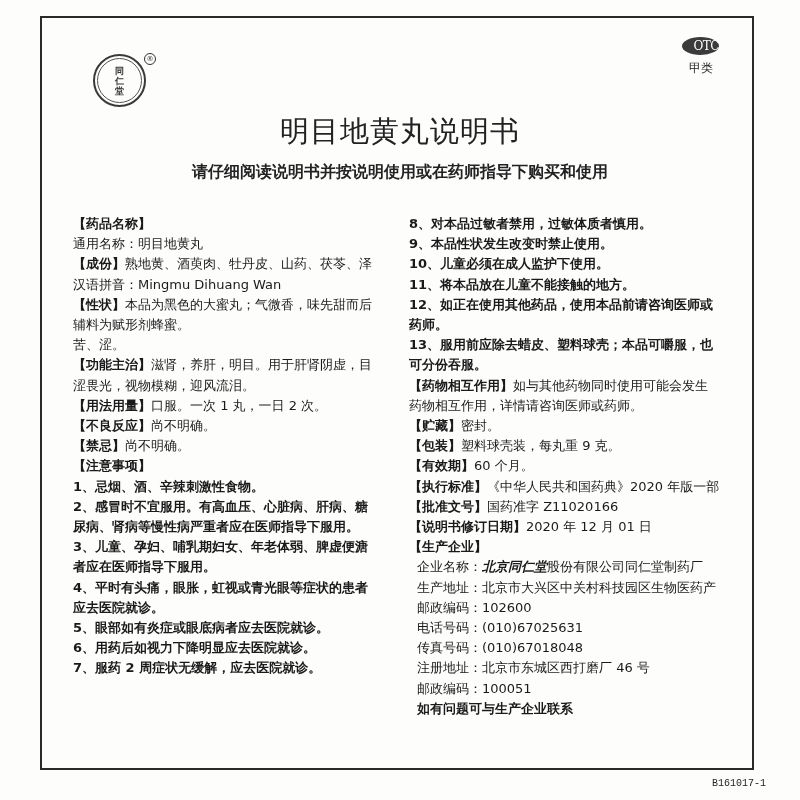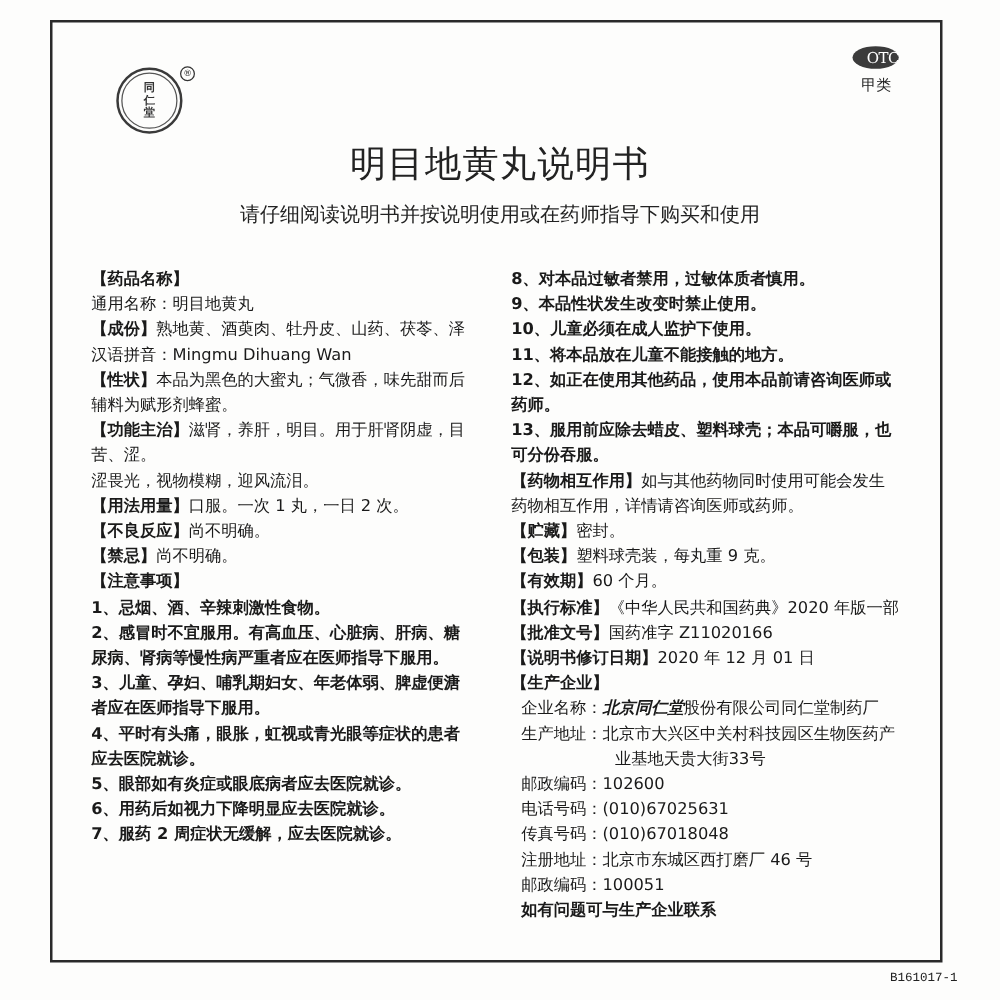--- a/index.html
+++ b/index.html
@@ -36,21 +36,21 @@
     .otc-class {
       position: absolute; left: 683px; top: 60px; width: 36px; text-align: center;
       font-size: 12px; color: #222;
     }
     .title {
       position: absolute; left: 0; width: 800px; top: 112px; text-align: center;
       font-size: 29px; font-weight: normal; color: #222; letter-spacing: 1px;
     }
     .subtitle {
       position: absolute; left: 0; width: 800px; top: 162px; text-align: center;
-      font-size: 16px; font-weight: normal; color: #222;
+      font-size: 16px; font-weight: bold; color: #222;
     }
     .col { position: absolute; top: 214px; font-size: 13px; line-height: 20.2px; }
     .col.left { left: 73px; width: 262px; }
     .col.right { left: 409px; width: 316px; }
     .line { white-space: nowrap; }
     .bold { font-weight: bold; }
     .hdr { font-weight: bold; }
     .indent { padding-left: 75px; }
     .footer-code {
       position: absolute; left: 712px; top: 778px; font-family: Liberation Mono, monospace;
@@ -80,23 +80,23 @@
 
 <div class="col left">
   <div class="line hdr">【药品名称】</div>
   <div class="line">通用名称：明目地黄丸</div>
   <div class="line"><span class="hdr">【成份】</span><span>熟地黄、酒萸肉、牡丹皮、山药、茯苓、泽</span></div>
 
   <div class="line">汉语拼音：Mingmu Dihuang Wan</div>
   <div class="line"><span class="hdr">【性状】</span><span>本品为黑色的大蜜丸；气微香，味先甜而后</span></div>
 
   <div class="line">辅料为赋形剂蜂蜜。</div>
+  <div class="line">苦、涩。</div>
+
   <div class="line"><span class="hdr">【功能主治】</span><span>滋肾，养肝，明目。用于肝肾阴虚，目</span></div>
-
-  <div class="line">苦、涩。</div>
   <div class="line">涩畏光，视物模糊，迎风流泪。</div>
 
   <div class="line"><span class="hdr">【用法用量】</span><span>口服。一次 1 丸，一日 2 次。</span></div>
   <div class="line"><span class="hdr">【不良反应】</span><span>尚不明确。</span></div>
   <div class="line"><span class="hdr">【禁忌】</span><span>尚不明确。</span></div>
 
   <div class="line hdr">【注意事项】</div>
   <div class="bold">
     <div class="line">1、忌烟、酒、辛辣刺激性食物。</div>
     <div class="line">2、感冒时不宜服用。有高血压、心脏病、肝病、糖</div>
@@ -130,21 +130,20 @@
   <div class="line"><span class="hdr">【包装】</span><span>塑料球壳装，每丸重 9 克。</span></div>
   <div class="line"><span class="hdr">【有效期】</span><span>60 个月。</span></div>
   <div class="line"><span class="hdr">【执行标准】</span><span>《中华人民共和国药典》2020 年版一部</span></div>
   <div class="line"><span class="hdr">【批准文号】</span><span>国药准字 Z11020166</span></div>
   <div class="line"><span class="hdr">【说明书修订日期】</span><span>2020 年 12 月 01 日</span></div>
 
   <div class="line hdr">【生产企业】</div>
   <div style="padding-left:8px;">
     <div class="line"><span>企业名称：</span><span class="brand">北京同仁堂</span><span>股份有限公司同仁堂制药厂</span></div>
     <div class="line"><span>生产地址：</span><span>北京市大兴区中关村科技园区生物医药产</span></div>
-    <div class="line indent">业基地天贵大街33号</div>
     <div class="line"><span>邮政编码：</span><span>102600</span></div>
     <div class="line"><span>电话号码：</span><span>(010)67025631</span></div>
     <div class="line"><span>传真号码：</span><span>(010)67018048</span></div>
     <div class="line"><span>注册地址：</span><span>北京市东城区西打磨厂 46 号</span></div>
     <div class="line"><span>邮政编码：</span><span>100051</span></div>
     <div class="line bold">如有问题可与生产企业联系</div>
   </div>
 </div>
 
 <div class="footer-code">B161017-1</div>

